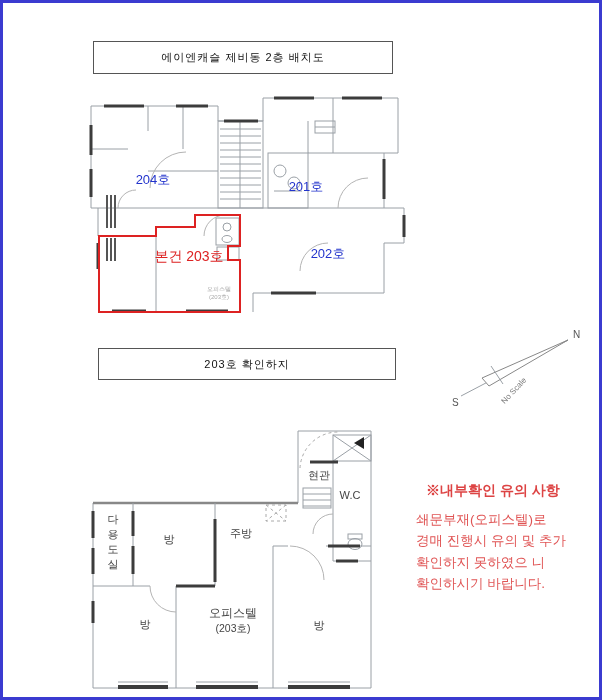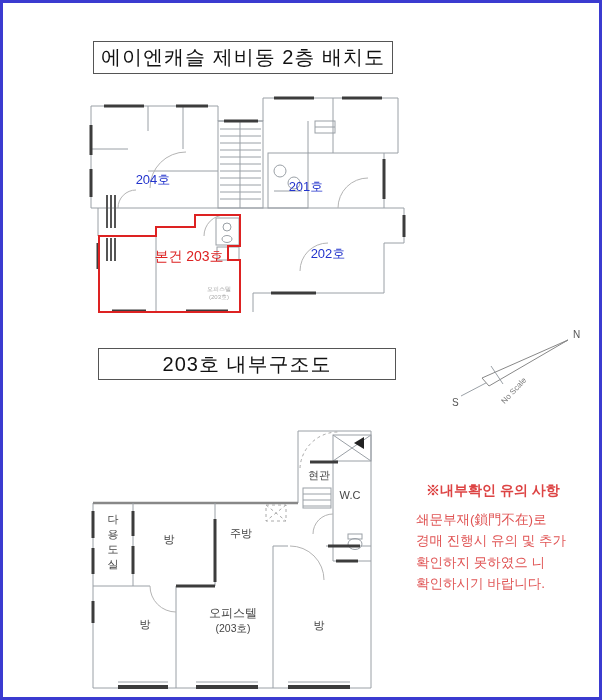--- a/index.html
+++ b/index.html
@@ -4,21 +4,21 @@
 <style>
   html,body{margin:0;padding:0;background:#fff;}
   .frame{
     position:relative;width:602px;height:700px;box-sizing:border-box;
     border:3px solid #3b3bd0;background:#ffffff;overflow:hidden;
     font-family:"Liberation Sans",sans-serif;
   }
   .titlebox{
     position:absolute;box-sizing:border-box;border:1px solid #555;
     display:flex;align-items:center;justify-content:center;
-    font-size:20px;color:#111;letter-spacing:1px;background:#fff;
+    font-size:11px;color:#111;letter-spacing:1px;background:#fff;
   }
   #title1{left:90px;top:38px;width:300px;height:33px;}
   #title2{left:95px;top:345px;width:298px;height:32px;}
   svg{position:absolute;}
   #upper-plan{left:85px;top:88px;}
   #lower-plan{left:85px;top:413px;}
   #compass{left:443px;top:315px;}
   .w{stroke:#9aa0a6;stroke-width:1;fill:none;}
   .w2{stroke:#888;stroke-width:2.5;fill:none;}
   .d{stroke:#3c3c3c;stroke-width:3;fill:none;}
@@ -94,21 +94,21 @@
 
     <text class="blue-label" text-anchor="middle" x="65" y="93">204호</text>
     <text class="blue-label" text-anchor="middle" x="218" y="100">201호</text>
     <text class="blue-label" text-anchor="middle" x="240" y="167">202호</text>
     <text class="red-label" text-anchor="middle" x="101" y="170">본건 203호</text>
     <text class="tiny-label" text-anchor="middle" x="131" y="200">오피스텔</text>
     <text class="tiny-label" text-anchor="middle" x="131" y="208">(203호)</text>
   </svg>
 
   <div class="titlebox" id="title2">
-    <span>203호 내부구조도</span>
+    <span>203호 확인하지</span>
   </div>
 
   <svg id="compass" width="155" height="95" viewBox="0 0 155 95">
     <path class="w" d="M15,78 L122,22"></path>
     <polygon points="122,22 36,60 43,68" fill="#ffffff" stroke="#888" stroke-width="1"></polygon>
     <path class="w" d="M45,48 L57,66"></path>
     <text class="compass-label" x="127" y="20">N</text>
     <text class="compass-label" x="6" y="88">S</text>
     <text class="scale-label" x="48" y="70" transform="rotate(-47 72 66)">No Scale</text>
   </svg>
@@ -154,19 +154,19 @@
     <text class="room-label" text-anchor="middle" x="81" y="127">방</text>
     <text class="room-label" text-anchor="middle" x="153" y="121">주방</text>
     <text class="room-label" text-anchor="middle" x="57" y="212">방</text>
     <text class="room-label" text-anchor="middle" x="145" y="201" style="font-size:12px">오피스텔</text>
     <text class="room-label" text-anchor="middle" x="145" y="216" style="font-size:10.5px">(203호)</text>
     <text class="room-label" text-anchor="middle" x="231" y="213">방</text>
   </svg>
 
   <div class="notice">
     <div class="head">※내부확인 유의 사항</div>
-    <div>쇄문부재(鎖門不在)로</div>
+    <div>쇄문부재(오피스텔)로</div>
     <div>경매 진행시 유의 및 추가</div>
     <div>확인하지  못하였으 니</div>
     <div>확인하시기 바랍니다.</div>
   </div>
 
 </div>
 
 </body></html>

